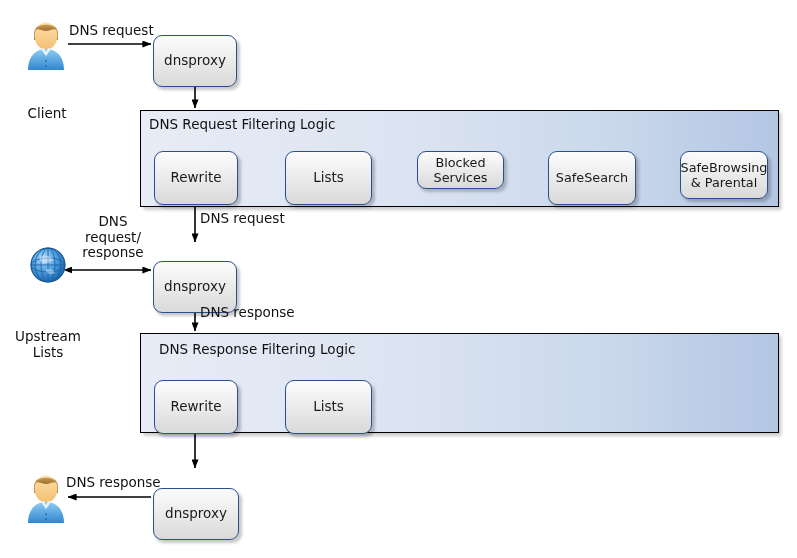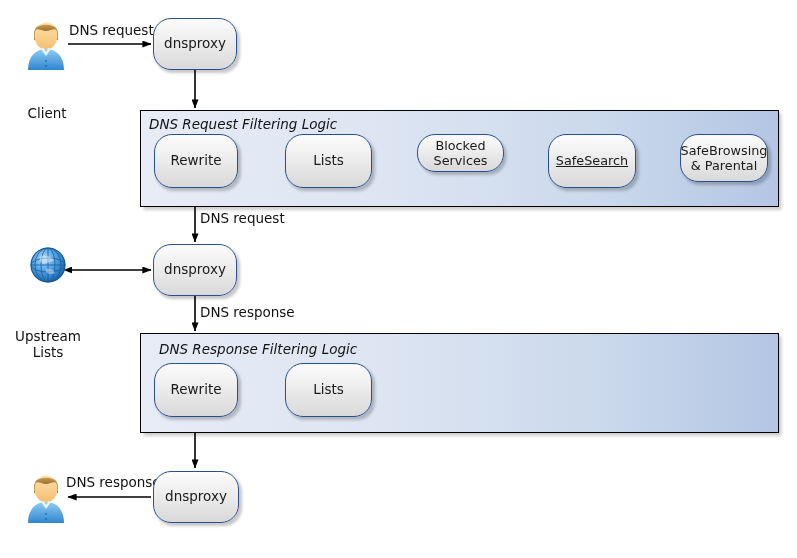--- a/index.html
+++ b/index.html
@@ -13,50 +13,50 @@
     width: 797px;
     height: 558px;
     background: #ffffff;
     overflow: hidden;
   }
 
   
   .node {
     position: absolute;
     border: 1.6px solid #2a4f8f;
-    border-radius: 18px;
+    border-radius: 9px;
     background: linear-gradient(to bottom, #fcfcfc 0%, #f2f2f2 30%, #e3e3e3 72%, #d9d9d9 100%);
     box-shadow: 2.5px 3px 3px rgba(0,0,0,0.22);
     display: flex;
     align-items: center;
     justify-content: center;
     text-align: center;
     color: #1a1a1a;
     font-size: 13.5px;
     line-height: 1.18;
     white-space: pre-line;
     user-select: none;
+    margin-top: 17px;
   }
   .node.small { font-size: 12.8px; }
 
   
   .panel {
     position: absolute;
     border: 1.6px solid #000000;
     background: linear-gradient(to right, #e7ecf6 0%, #dde5f2 38%, #cbd9ec 72%, #b3c6e3 100%);
     box-shadow: 2.5px 3px 3px rgba(0,0,0,0.2);
   }
   .panel-title {
     position: absolute;
     top: 6px;
     left: 9px;
     font-size: 13.5px;
     color: #111;
     white-space: nowrap;
-    font-style: italic;
   }
 
   
   .elabel {
     position: absolute;
     font-size: 13.5px;
     color: #111;
     white-space: pre-line;
     line-height: 1.16;
   }
@@ -152,21 +152,21 @@
 
   <div class="node" style="left:153px; top:18px; width:84px; height:52px;">dnsproxy</div>
 
   <div class="panel" style="left:140px; top:110px; width:639px; height:97px;"></div>
   <div class="panel-title" style="left:149px; top:116px;">DNS Request Filtering Logic</div>
 
   <div class="node" style="left:154px; top:134px; width:84px; height:54px;">Rewrite</div>
   <div class="node" style="left:285px; top:134px; width:87px; height:54px;">Lists</div>
   <div class="node small" style="left:417px; top:134px; width:87px; height:38px;">Blocked
 Services</div>
-  <div class="node small" style="left:548px; top:134px; width:88px; height:54px;text-decoration:underline;">SafeSearch</div>
+  <div class="node small" style="left:548px; top:134px; width:88px; height:54px;">SafeSearch</div>
   <div class="node small" style="left:680px; top:134px; width:88px; height:48px;">SafeBrowsing
 &amp; Parental</div>
 
   <div class="elabel" style="left:200px; top:211px;">DNS request</div>
 
   <div class="actor-icon" style="left:24px; top:241px; width:48px; height:48px;">
     <svg width="48" height="48" viewBox="0 0 48 48" xmlns="http://www.w3.org/2000/svg">
       <defs>
         <radialGradient id="globeG" cx="38%" cy="32%" r="72%">
           <stop offset="0%" stop-color="#bcdcf7"></stop>
@@ -183,20 +183,23 @@
         <line x1="24" y1="7" x2="24" y2="41"></line>
       </g>
       <path d="M16 16 C20 13, 27 15, 30 19 C27 22, 22 21, 19 23 C17 21, 15 19, 16 16 Z" fill="#cfe7fa" opacity="0.55"></path>
       <path d="M22 28 C26 27, 30 29, 31 32 C28 34, 24 33, 22 31 Z" fill="#cfe7fa" opacity="0.5"></path>
       <circle cx="24" cy="24" r="17" fill="none" stroke="#14538f" stroke-width="1.1"></circle>
     </svg>
   </div>
   <div class="caption" style="left:8px; top:293px; width:80px;">Upstream
 Lists</div>
 
+  <div class="elabel center" style="left:78px; top:214px; width:70px;">DNS
+request/
+response</div>
 
   <div class="node" style="left:153px; top:244px; width:84px; height:52px;">dnsproxy</div>
 
   <div class="elabel" style="left:200px; top:305px;">DNS response</div>
 
   <div class="panel" style="left:140px; top:333px; width:639px; height:100px;"></div>
   <div class="panel-title" style="left:159px; top:341px;text-align:center;">DNS Response Filtering Logic</div>
 
   <div class="node" style="left:154px; top:363px; width:84px; height:54px;">Rewrite</div>
   <div class="node" style="left:285px; top:363px; width:87px; height:54px;">Lists</div>

